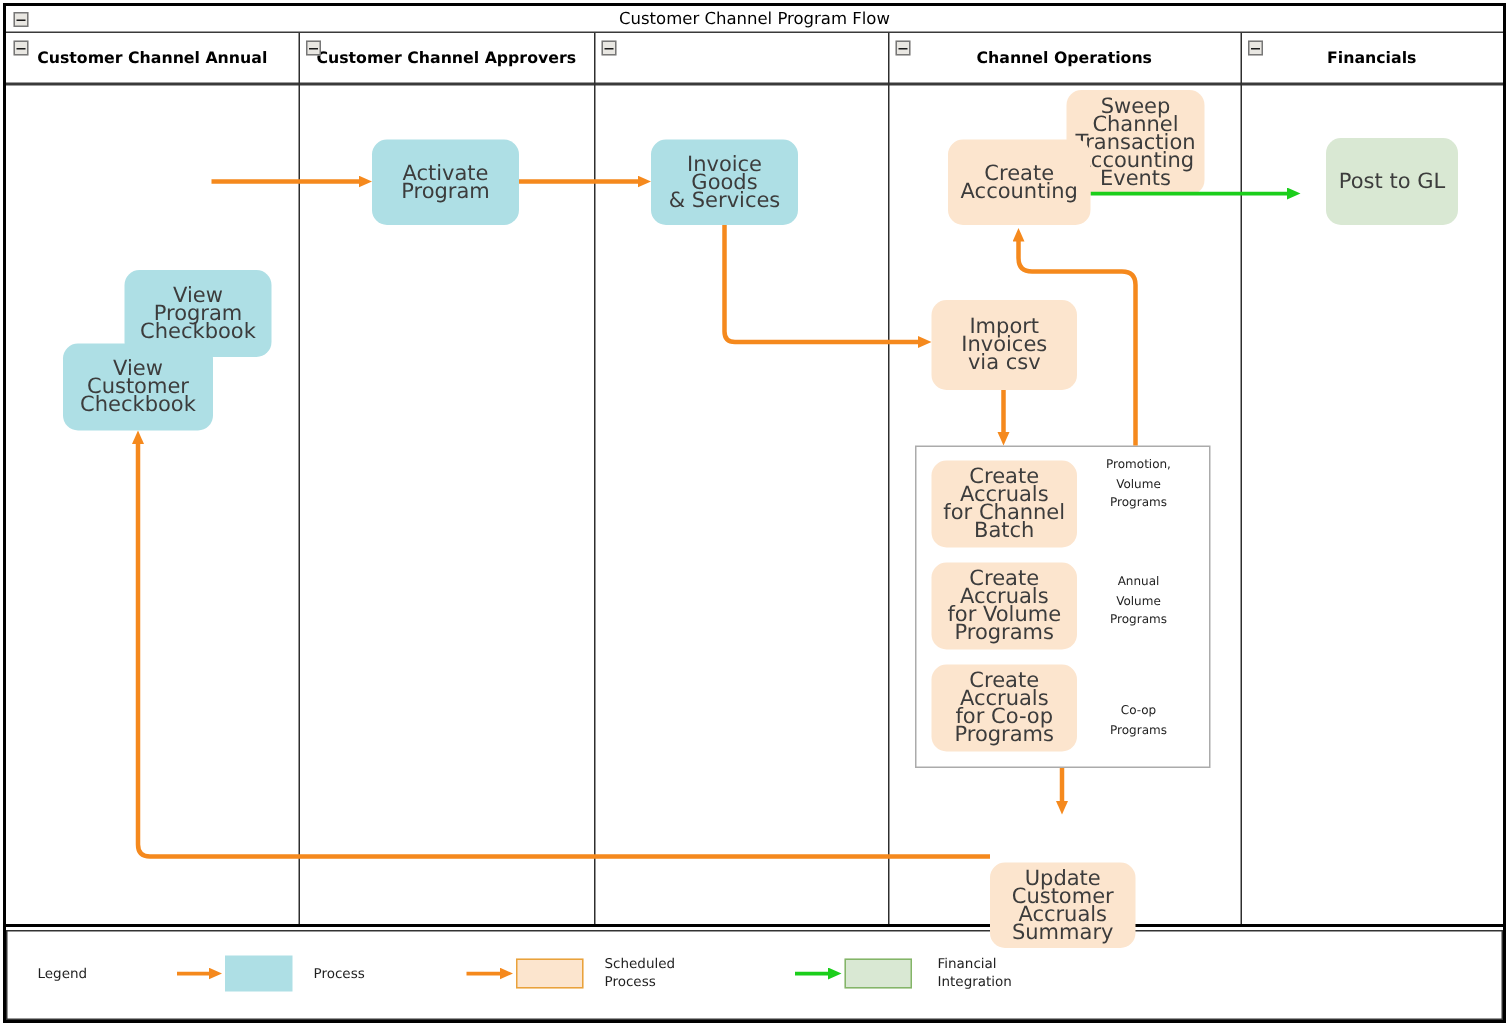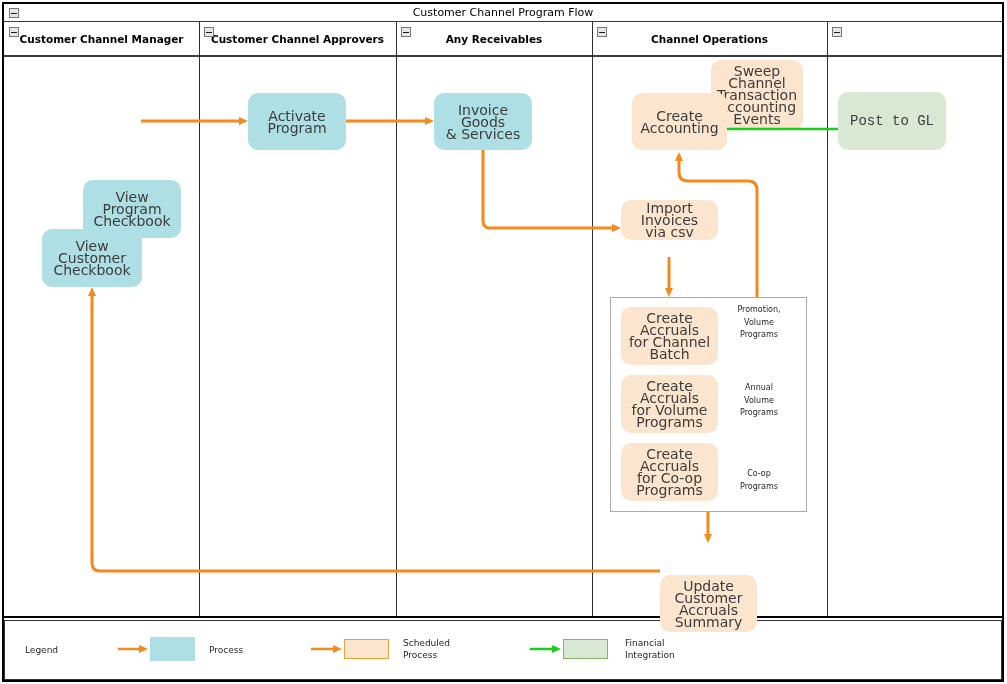--- a/index.html
+++ b/index.html
@@ -58,24 +58,24 @@
 </style>
 </head>
 <body>
 
 <div class="canvas">
 
   <div class="abs outer-frame"></div>
   <div class="abs title-row"></div>
   <div class="abs diagram-title">Customer Channel Program Flow</div>
 
-  <div class="abs lane-header" style="left:4px;width:195px;">Customer Channel Manager</div>
+  <div class="abs lane-header" style="left:4px;width:195px;">Customer Channel Annual</div>
   <div class="abs lane-header" style="left:199px;width:197px;">Customer Channel Approvers</div>
-  <div class="abs lane-header" style="left:396px;width:196px;">Any Receivables</div>
   <div class="abs lane-header" style="left:592px;width:235px;">Channel Operations</div>
+  <div class="abs lane-header" style="left:827px;width:175px;">Financials</div>
 
   <div class="abs header-bottom"></div>
   <div class="abs v-divider" style="left:199px;"></div>
   <div class="abs v-divider" style="left:396px;"></div>
   <div class="abs v-divider" style="left:592px;"></div>
   <div class="abs v-divider" style="left:827px;"></div>
   <div class="abs lane-bottom"></div>
 
   <div class="abs collapse" style="left:9px;top:8px;">
       <div class="minus"></div>
@@ -148,36 +148,36 @@
   <div class="node process" style="left:83px;top:180px;width:98px;height:58px;">View Program
 Checkbook</div>
   <div class="node process" style="left:42px;top:229px;width:100px;height:58px;">View Customer
 Checkbook</div>
   <div class="node process" style="left:434px;top:93px;width:98px;height:57px;">Invoice Goods
 &amp; Services</div>
   <div class="node process" style="left:248px;top:93px;width:98px;height:57px;">Activate
 Program</div>
   <div class="node scheduled" style="left:632px;top:93px;width:95px;height:57px;">Create
 Accounting</div>
-  <div class="node scheduled" style="left:621px;top:200px;width:97px;height:40px;">Import Invoices
+  <div class="node scheduled" style="left:621px;top:200px;width:97px;height:60px;">Import Invoices
 via csv</div>
   <div class="node scheduled" style="left:621px;top:307px;width:97px;height:58px;">Create Accruals
 for Channel
 Batch</div>
   <div class="node scheduled" style="left:621px;top:375px;width:97px;height:58px;">Create Accruals
 for Volume
 Programs</div>
   <div class="node scheduled" style="left:621px;top:443px;width:97px;height:58px;">Create Accruals
 for Co-op
 Programs</div>
   <div class="node scheduled" style="left:660px;top:575px;width:97px;height:57px;">Update
 Customer
 Accruals
 Summary</div>
-  <div class="node financial" style="left:838px;top:92px;width:108px;height:58px;font-family:Liberation Mono, monospace;">Post to GL</div>
+  <div class="node financial" style="left:884px;top:92px;width:88px;height:58px;">Post to GL</div>
 
   <div class="anno" style="left:720px;top:304px;width:78px;">Promotion,
 Volume
 Programs</div>
   <div class="anno" style="left:720px;top:382px;width:78px;">Annual
 Volume
 Programs</div>
   <div class="anno" style="left:720px;top:468px;width:78px;">Co-op
 Programs</div>
 

